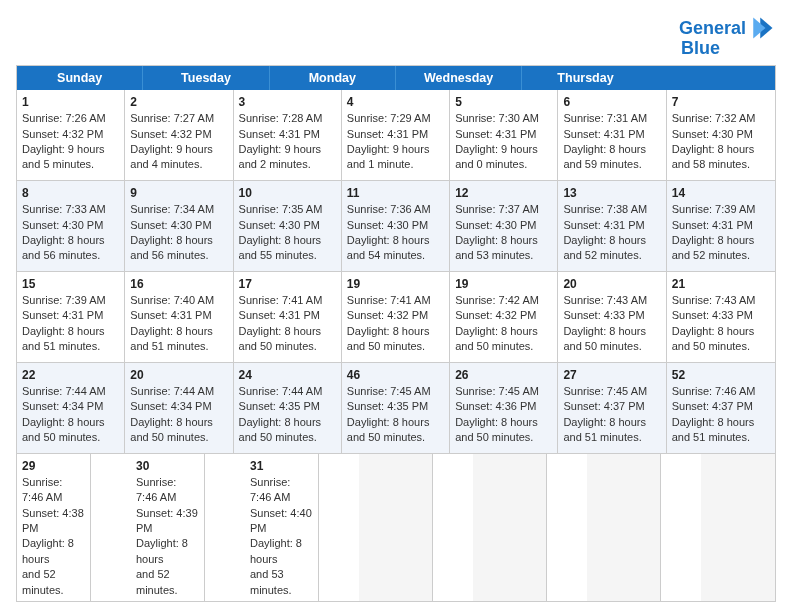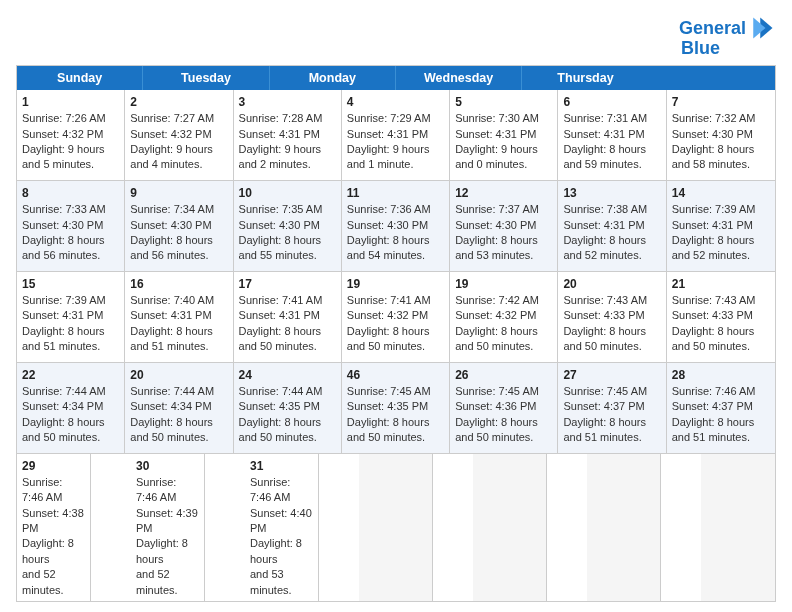--- a/index.html
+++ b/index.html
@@ -257,21 +257,21 @@
           </div>
           <div class="cal-cell alt-bg">
             <span class="day-num">26</span>
             <div class="cell-text">Sunrise: 7:45 AM<br>Sunset: 4:36 PM<br>Daylight: 8 hours<br>and 50 minutes.</div>
           </div>
           <div class="cal-cell alt-bg">
             <span class="day-num">27</span>
             <div class="cell-text">Sunrise: 7:45 AM<br>Sunset: 4:37 PM<br>Daylight: 8 hours<br>and 51 minutes.</div>
           </div>
           <div class="cal-cell alt-bg">
-            <span class="day-num">28</span>
+            <span class="day-num">52</span>
             <div class="cell-text">Sunrise: 7:46 AM<br>Sunset: 4:37 PM<br>Daylight: 8 hours<br>and 51 minutes.</div>
           </div>
         </div>
         <div class="cal-row">
           <div class="cal-cell">
             <span class="day-num">29</span>
             <div class="cell-text">Sunrise: 7:46 AM<br>Sunset: 4:38 PM<br>Daylight: 8 hours<br>and 52 minutes.</div>
           </div>
           <div class="cal-cell">
             <span class="day-num">30</span>

